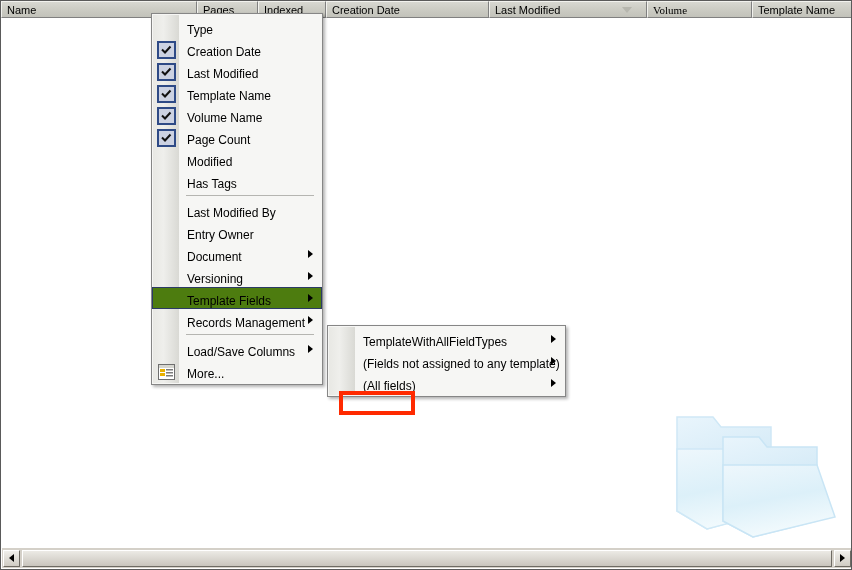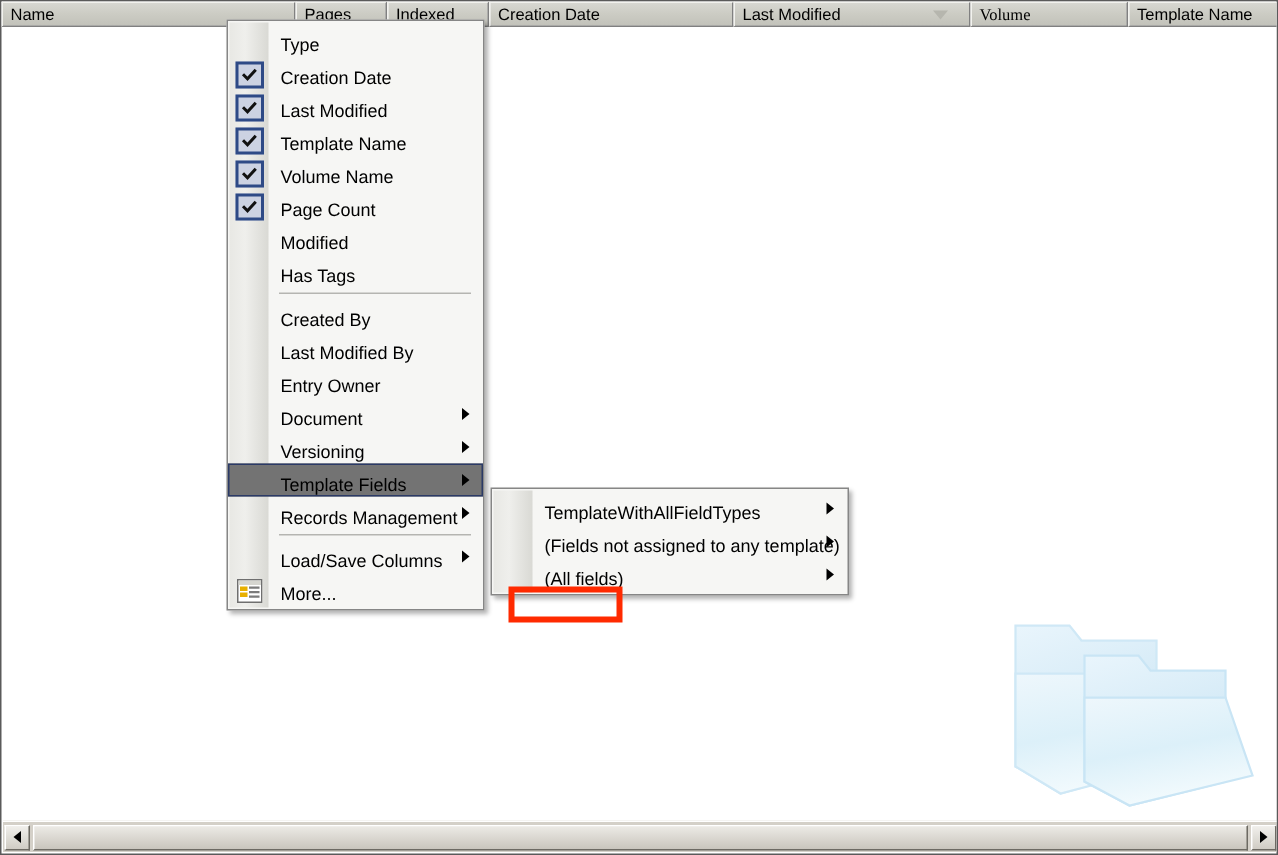--- a/index.html
+++ b/index.html
@@ -136,21 +136,21 @@
     height: 22px;
     display: flex;
     align-items: flex-end;
     padding-left: 34px;
     padding-right: 4px;
     white-space: nowrap;
     box-sizing: border-box;
     border: 1px solid transparent;
   }
   .menu-item.highlight {
-    background: #737373;
+    background: #4d7c0f;
     border: 1px solid #2b3a66;
   }
   .menu-item .arrow {
     position: absolute;
     right: 8px; top: 50%;
     margin-top: -4px;
     width: 0; height: 0;
     border-top: 4px solid transparent;
     border-bottom: 4px solid transparent;
     border-left: 5px solid #000;
@@ -304,23 +304,20 @@
           <span>Page Count</span>
         </div>
         <div class="menu-item">
           <span>Modified</span>
         </div>
         <div class="menu-item">
           <span>Has Tags</span>
         </div>
         <div class="menu-sep"></div>
         <div class="menu-item">
-          <span>Created By</span>
-        </div>
-        <div class="menu-item">
           <span>Last Modified By</span>
         </div>
         <div class="menu-item">
           <span>Entry Owner</span>
         </div>
         <div class="menu-item">
           <span>Document</span>
           <span class="arrow"></span>
         </div>
         <div class="menu-item">

